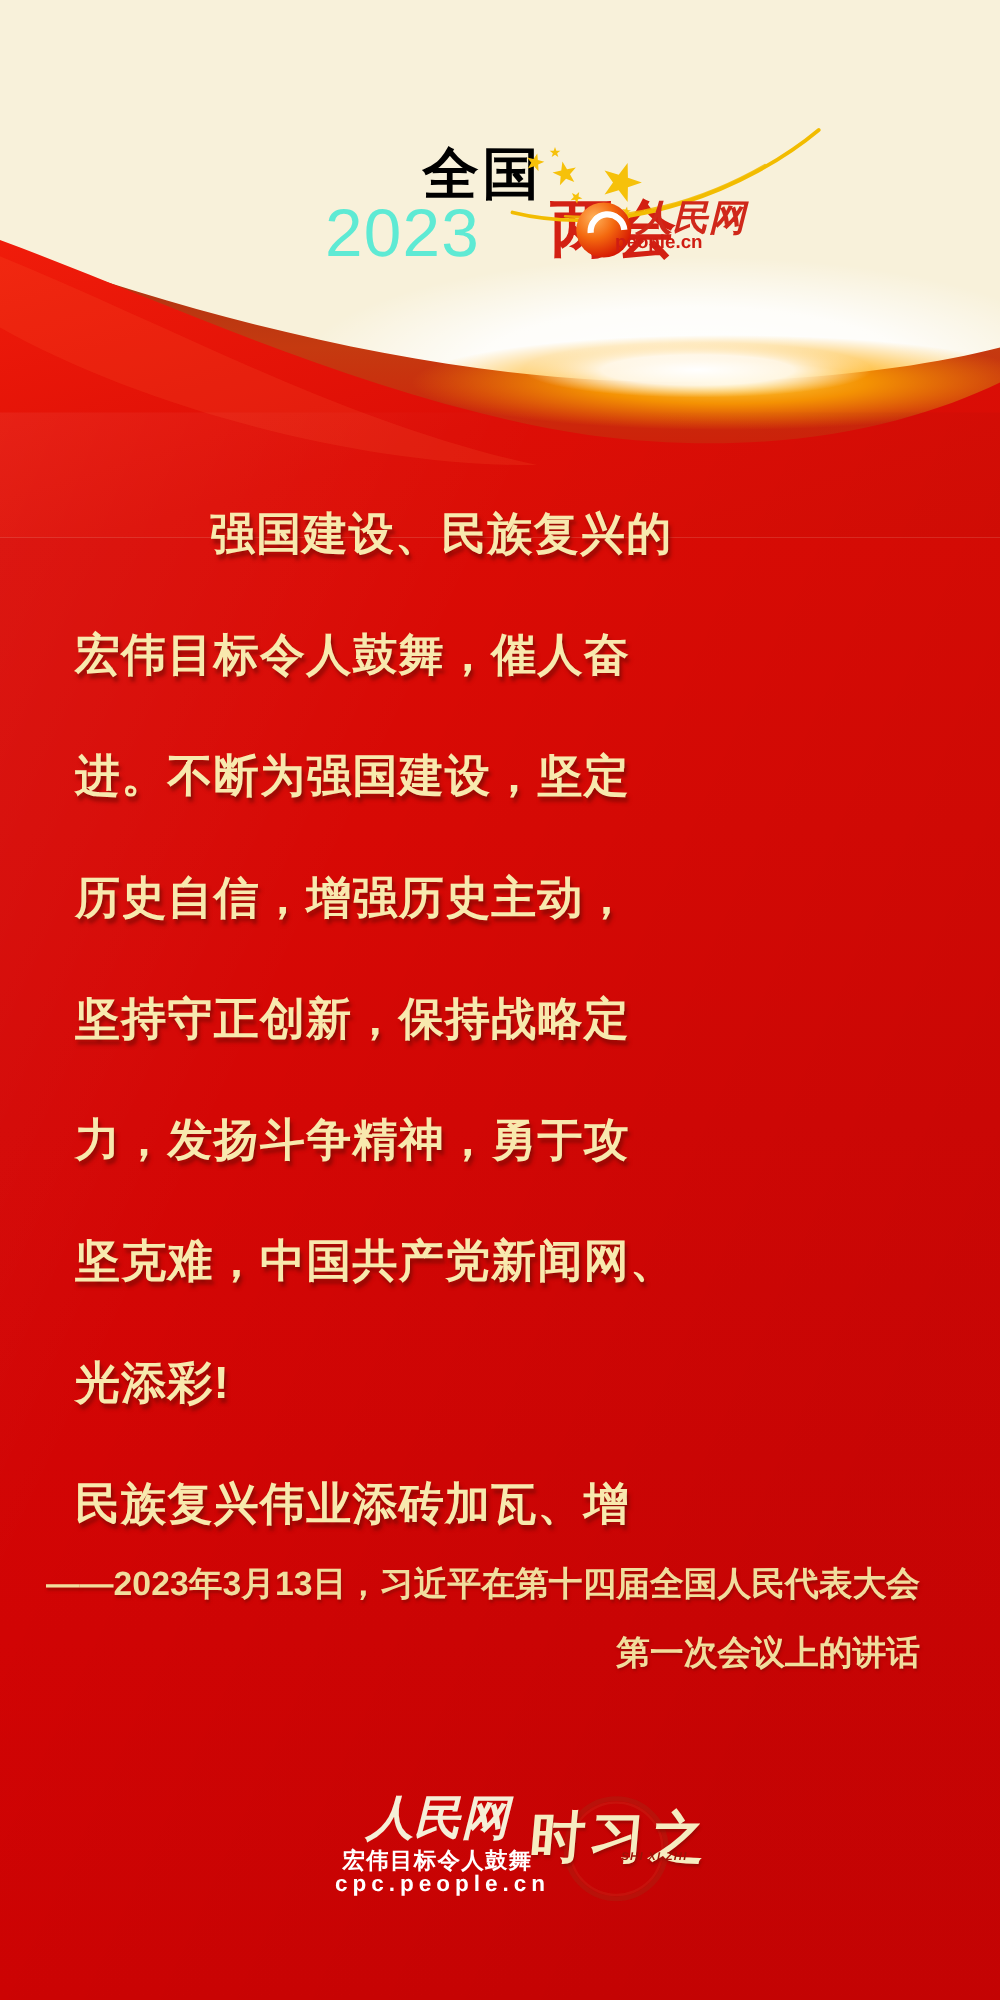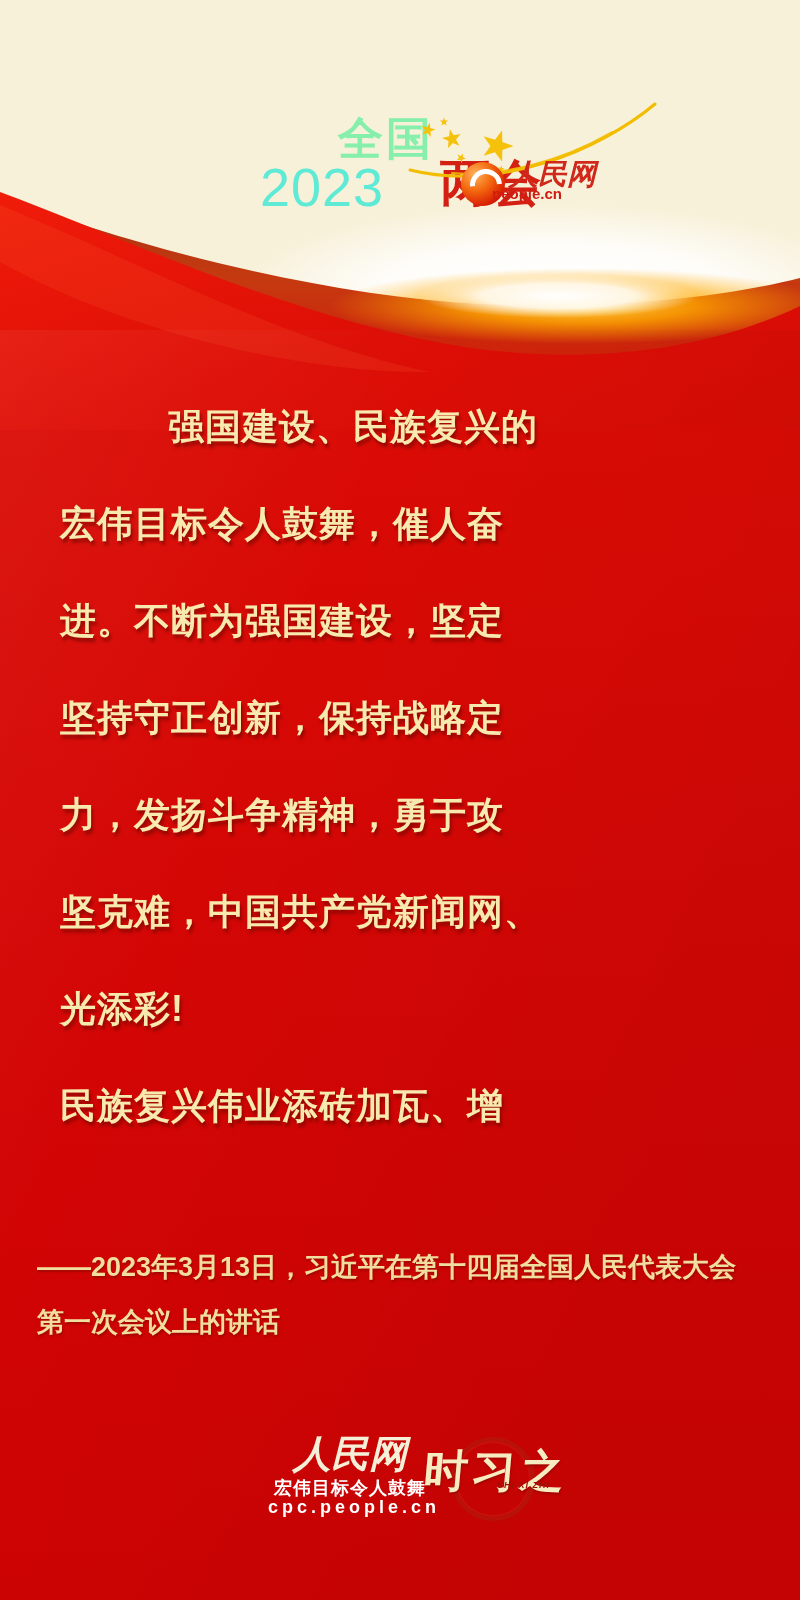--- a/index.html
+++ b/index.html
@@ -12,21 +12,21 @@
     background:linear-gradient(180deg,#da0b05 0%,#d40705 40%,#d10404 75%,#ce0303 100%);}
   .red-sheen{position:absolute;left:0;top:330px;width:800px;height:1270px;
     background:linear-gradient(115deg,rgba(255,255,255,.055) 0%,rgba(255,255,255,0) 32%,rgba(0,0,0,.05) 78%);
     pointer-events:none;}
 
   
   .band{position:absolute;left:0;top:0;}
 
   
   .lg-top{position:absolute;left:338px;top:116px;font-size:45px;font-weight:900;
-    color:#86efac;letter-spacing:3px;line-height:1;}
+    color:#000000;letter-spacing:3px;line-height:1;}
   .lg-year{position:absolute;left:260px;top:160px;font-size:54px;font-weight:400;
     color:#5eead4;letter-spacing:1px;line-height:1;font-family:"Liberation Sans",sans-serif;}
   .lg-bottom{position:absolute;left:440px;top:158px;font-size:50px;font-weight:900;
     color:#d32013;letter-spacing:1px;line-height:1;}
   .stars{position:absolute;left:0;top:0;}
 
   
   .swirl{position:absolute;left:461px;top:162px;width:44px;height:44px;border-radius:50%;
     background:radial-gradient(circle at 32% 28%,#ffb25a 0%,#f4690f 38%,#d51602 78%,#c01000 100%);}
   .swirl::before{content:"";position:absolute;left:9px;top:7px;width:22px;height:22px;
@@ -38,21 +38,21 @@
     color:#cf1d12;letter-spacing:0px;line-height:1;}
 
   
   .quote{position:absolute;left:60px;top:378px;width:690px;}
   .qline{height:97px;line-height:97px;font-size:36px;font-weight:900;white-space:nowrap;
     color:#f8e9ae;letter-spacing:1px;
     text-shadow:2px 4px 3px rgba(122,8,3,.65),1px 1px 0 rgba(150,20,8,.4);}
   .qline.indent{padding-left:108px;}
 
   
-  .attribution{position:absolute;right:64px;top:1240px;
+  .attribution{position:absolute;right:64px;top:1240px;text-align:right;
     font-size:27px;font-weight:bold;color:#f1dd9d;line-height:55px;
     text-shadow:1px 2px 2px rgba(120,10,4,.5);white-space:nowrap;}
 
   
   .f-left{position:absolute;left:268px;top:1430px;width:164px;text-align:center;}
   .f-script{font-size:38px;font-weight:bold;font-style:italic;
     font-family:"DejaVu Serif","Liberation Serif",serif;color:#f5efd8;line-height:48px;}
   .f-org{font-size:18px;font-weight:bold;color:#ffffff;letter-spacing:1px;line-height:20px;}
   .f-domain{font-size:18px;font-weight:bold;color:#ffffff;letter-spacing:4px;line-height:18px;}
   .f-ring{position:absolute;left:451px;top:1437px;width:76px;height:76px;border-radius:50%;
@@ -129,20 +129,21 @@
   <span class="swirl"></span>
   <span class="brand-cn">人民网</span>
   <span class="brand-domain">people.cn</span>
 
   <div class="red-sheen"></div>
 
   <div class="quote">
     <div class="qline indent">强国建设、民族复兴的</div>
     <div class="qline">宏伟目标令人鼓舞，催人奋</div>
     <div class="qline">进。不断为强国建设，坚定</div>
+    <div class="qline">历史自信，增强历史主动，</div>
     <div class="qline">坚持守正创新，保持战略定</div>
     <div class="qline">力，发扬斗争精神，勇于攻</div>
     <div class="qline">坚克难，中国共产党新闻网、</div>
     <div class="qline">光添彩!</div>
     <div class="qline">民族复兴伟业添砖加瓦、增</div>
   </div>
 
   <div class="attribution">
     <div>——2023年3月13日，习近平在第十四届全国人民代表大会</div>
     <div>第一次会议上的讲话</div>

